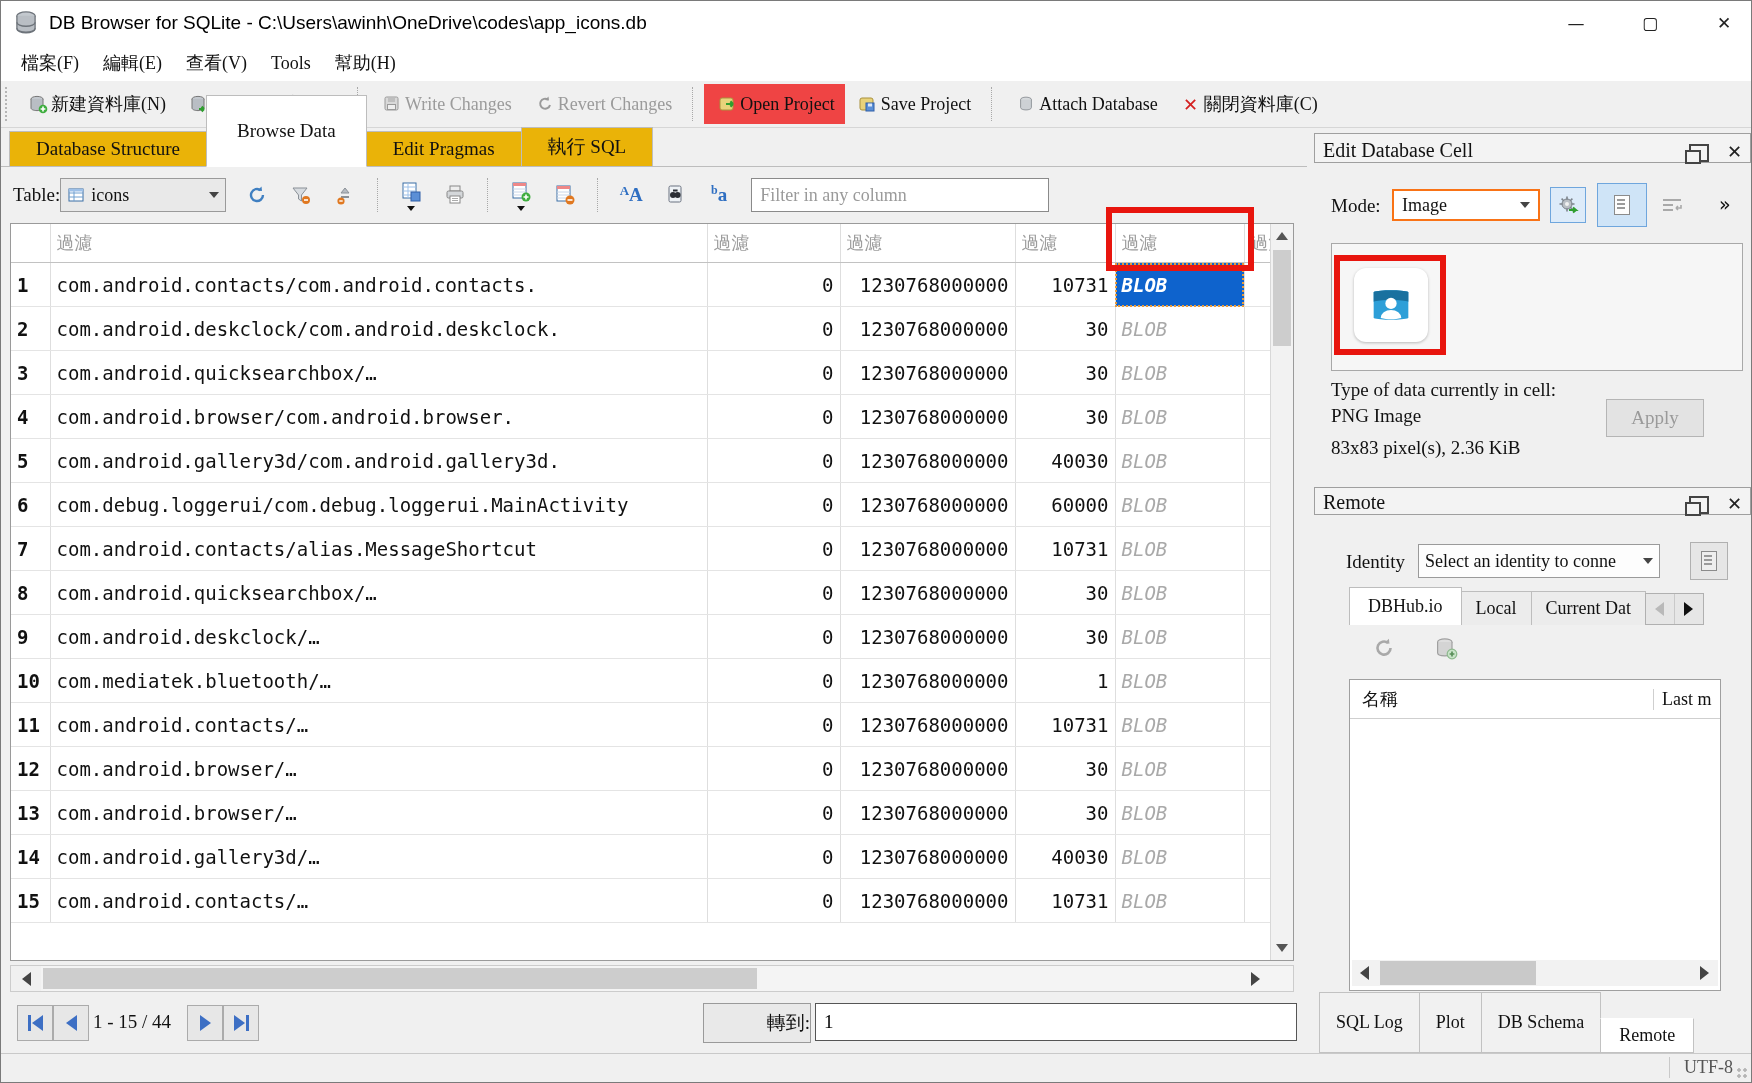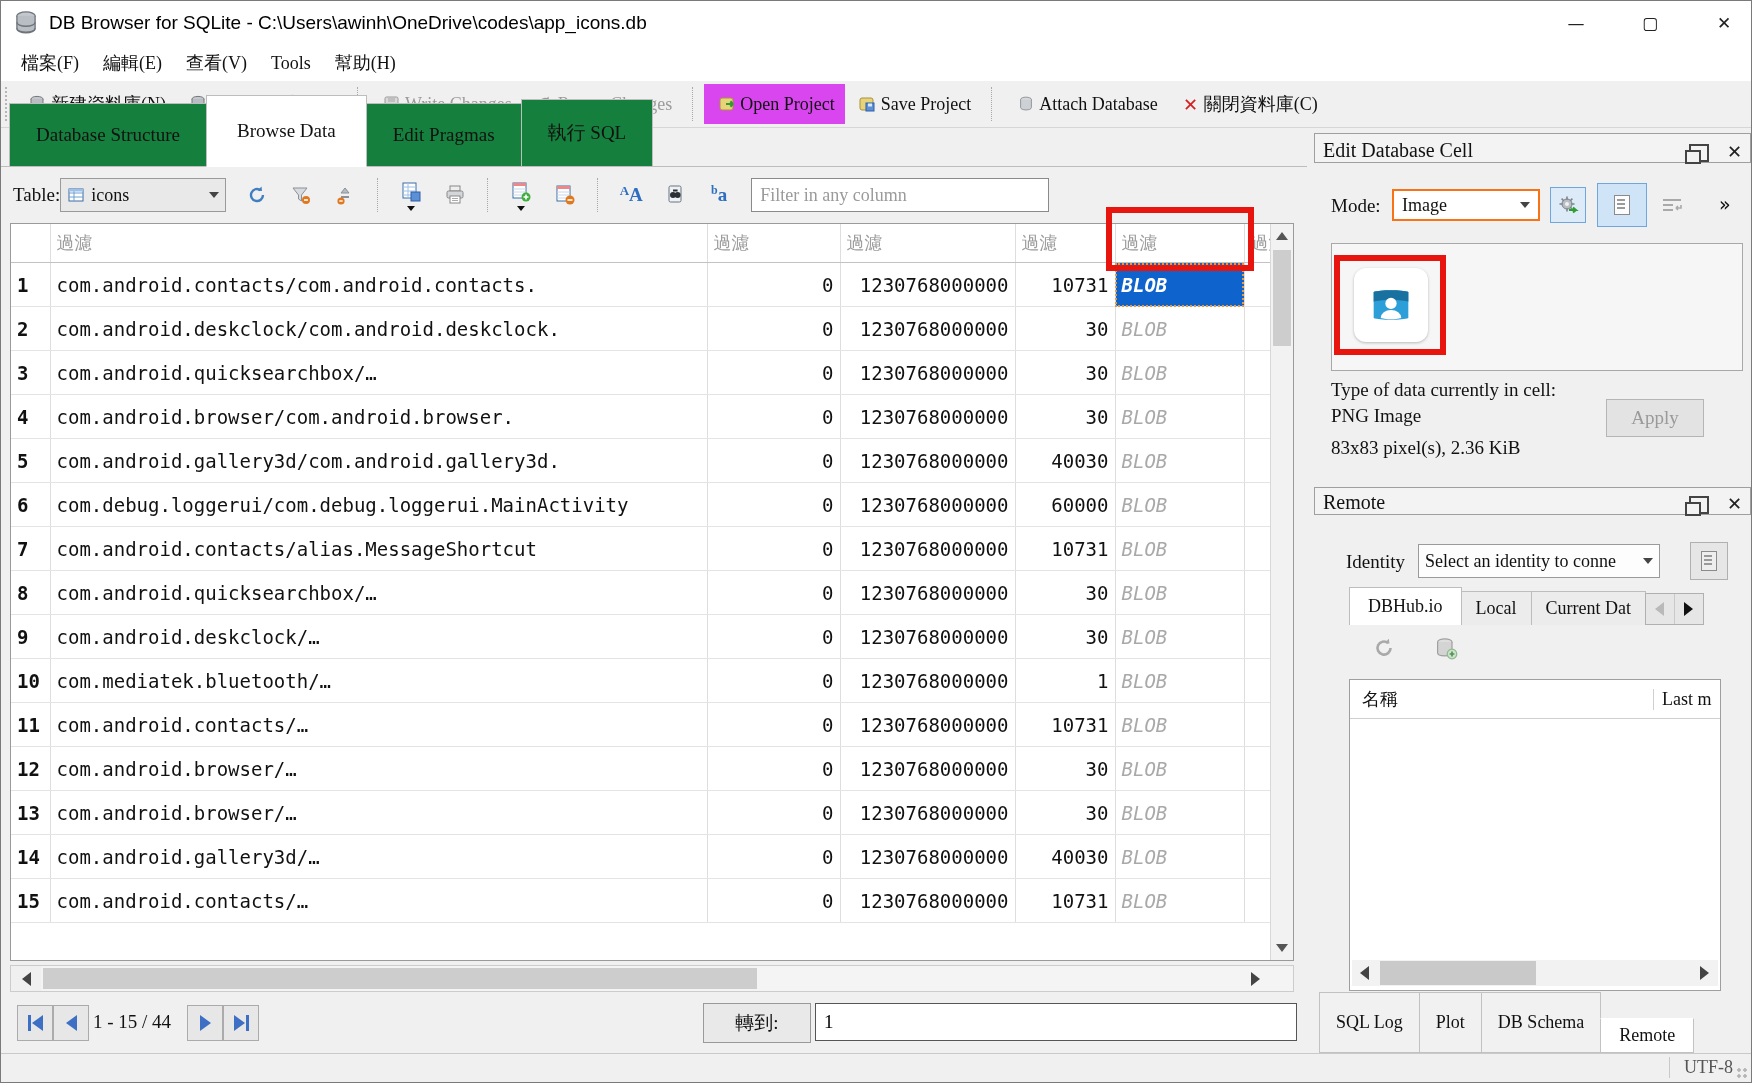--- a/index.html
+++ b/index.html
@@ -15,27 +15,27 @@
   .wctrl{position:absolute;top:0;width:58px;height:44px;display:flex;align-items:center;justify-content:center;
     font-size:17px;color:#222;font-family:"DejaVu Sans",sans-serif}
   
   .menubar{left:0;top:44px;width:1752px;height:36px;background:#fff;display:flex;align-items:center;gap:4px;padding-left:10px}
   .menu-item{font-size:18px;padding:2px 10px}
   
   .toolbar{left:0;top:80px;width:1752px;height:47px;background:#f0f0f0;border-bottom:1px solid #d6d6d6;
     display:flex;align-items:center}
   .tbtn{display:flex;align-items:center;gap:0;font-size:18px;padding:7px 10px;white-space:nowrap}
   .tbtn.disabled{color:#9b9b9b}
-  .tbtn.hl{background:#d946ef}
+  .tbtn.hl{background:#ef4444}
   .tsep{width:1px;height:34px;border-left:1px dotted #a8a8a8;margin:0 10px}
   .grip-dots{width:4px;height:34px;border-left:2px dotted #b5b5b5;margin:0 4px}
   .drop-arrow{width:0;height:0;border-left:5px solid transparent;border-right:5px solid transparent;border-top:6px solid #111;align-self:flex-end;margin:0 2px 4px -2px}
   
   .tabrow{left:0;top:127px;width:1306px;height:39px;display:flex;align-items:flex-end;padding-left:8px;border-bottom:1px solid #bdbdbd}
-  .mtab{font-size:19px;padding:20px 26px;border:1px solid #bdbdbd;border-bottom:none;background:#15803d;margin-right:-1px}
+  .mtab{font-size:19px;padding:6px 26px;border:1px solid #bdbdbd;border-bottom:none;background:#eab308;margin-right:-1px}
   .mtab.active{background:#fff;padding:24px 30px;position:relative;top:1px;border-bottom:1px solid #fff}
   
   .tablebar{left:0;top:166px;width:1306px;height:56px;display:flex;align-items:center;background:#f0f0f0}
   .tb-label{font-size:19px;margin-left:12px}
   .combo{display:flex;align-items:center;background:#e9e9e9;border:1px solid #9a9a9a;height:32px;padding:0 6px;gap:6px}
   .combo .cval{font-size:18px}
   .combo-arrow{width:0;height:0;border-left:5px solid transparent;border-right:5px solid transparent;border-top:6px solid #444;margin-left:auto}
   .ico{display:inline-flex;align-items:center;justify-content:center;width:26px;height:26px}
   .ico-wrap{display:flex;flex-direction:column;align-items:center;margin:0 9px}
   .mini-drop{width:0;height:0;border-left:4px solid transparent;border-right:4px solid transparent;border-top:5px solid #111;margin-top:1px}
@@ -69,21 +69,21 @@
   .tri-l{width:0;height:0;border-top:7px solid transparent;border-bottom:7px solid transparent;border-right:9px solid #444}
   .tri-r{width:0;height:0;border-top:7px solid transparent;border-bottom:7px solid transparent;border-left:9px solid #444}
   
   .navbtn{position:absolute;top:1004px;width:34px;height:34px;background:#e7e7e7;border:1px solid #ababab;
     display:flex;align-items:center;justify-content:center;gap:1px}
   .ntri-l{width:0;height:0;border-top:8px solid transparent;border-bottom:8px solid transparent;border-right:11px solid #3d6fc4}
   .ntri-r{width:0;height:0;border-top:8px solid transparent;border-bottom:8px solid transparent;border-left:11px solid #3d6fc4}
   .nbar{width:3px;height:16px;background:#3d6fc4}
   .rangetext{position:absolute;left:92px;top:1004px;height:34px;display:flex;align-items:center;font-size:19px}
   .gotobtn{position:absolute;left:702px;top:1002px;width:106px;height:38px;background:#e9e9e9;border:1px solid #9a9a9a;
-    display:flex;align-items:center;justify-content:center;font-size:19px}
+    display:flex;align-items:center;justify-content:flex-end;font-size:19px}
   .gotoinput{position:absolute;left:814px;top:1002px;width:482px;height:38px;border:1px solid #555;background:#fff;
     font-size:19px;font-family:"Liberation Serif",serif;padding:0 8px;box-sizing:border-box}
   
   .statusbar{left:0;top:1052px;width:1752px;height:31px;border-top:1px solid #c9c9c9;background:#f0f0f0}
   .enc{position:absolute;right:18px;top:1056px;font-size:18px;color:#555;border-left:1px solid #c9c9c9;padding-left:14px}
   .gripcorner{position:absolute;right:2px;bottom:2px;width:12px;height:12px;
     background:radial-gradient(circle at 2px 2px,#b5b5b5 1.5px,transparent 2px) 0 0/6px 6px}
   
   .dockhdr{height:30px;background:#f3f3f3;border:1px solid #9f9f9f;display:flex;align-items:flex-end;padding:0 8px;font-size:20px}
   .dockhdr .sp{flex:1}

